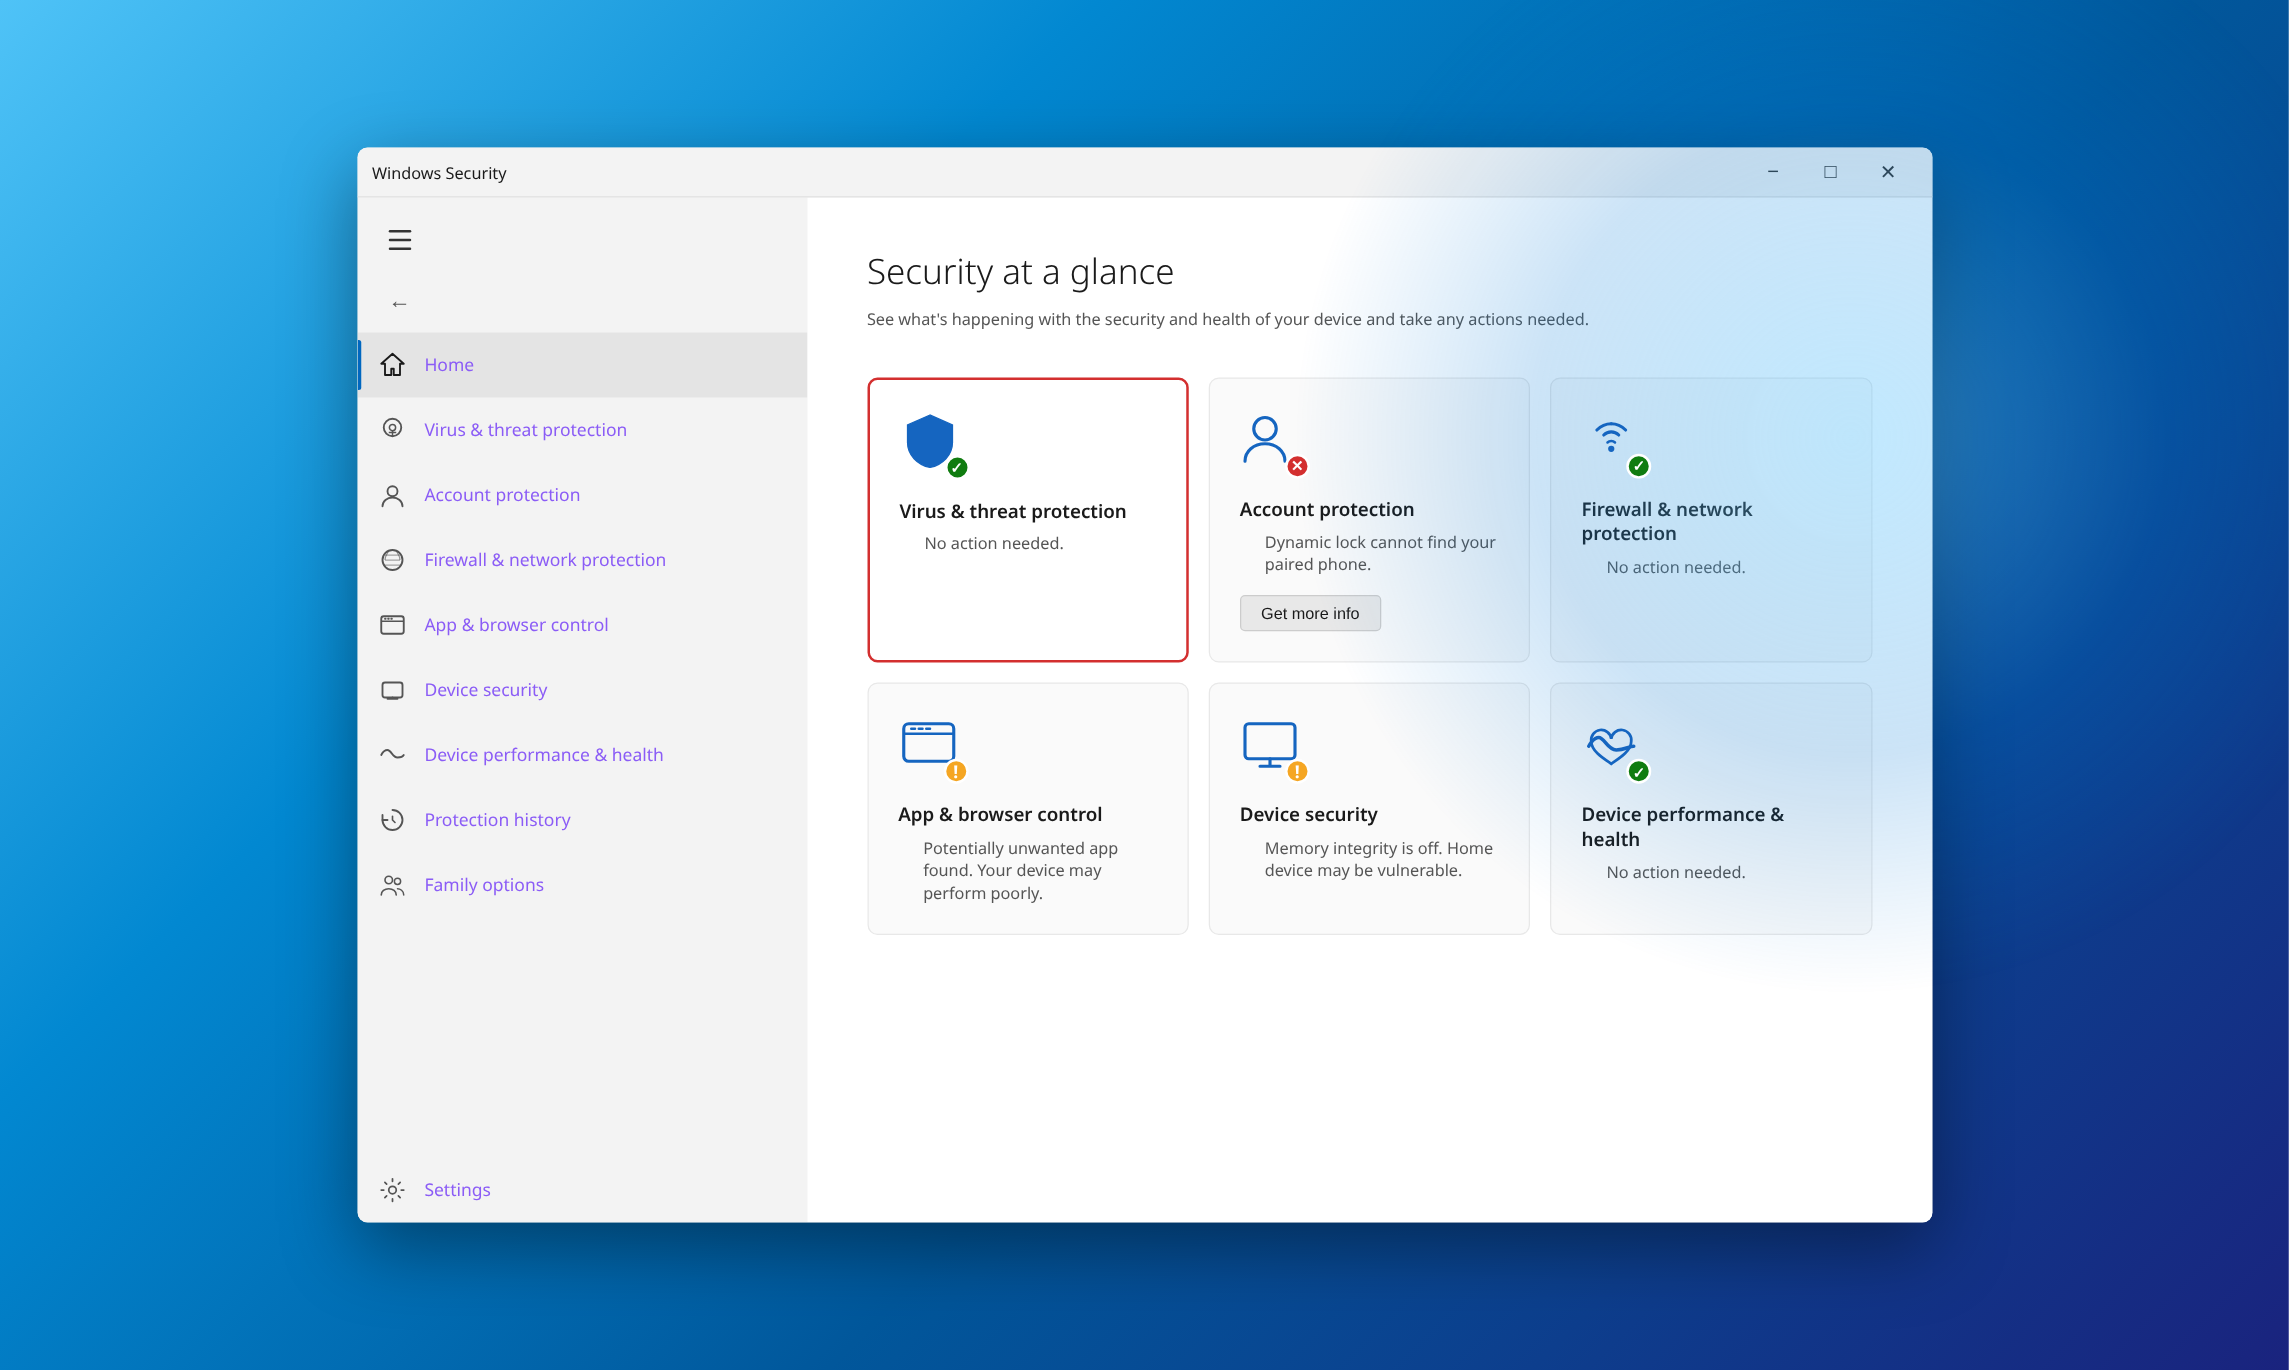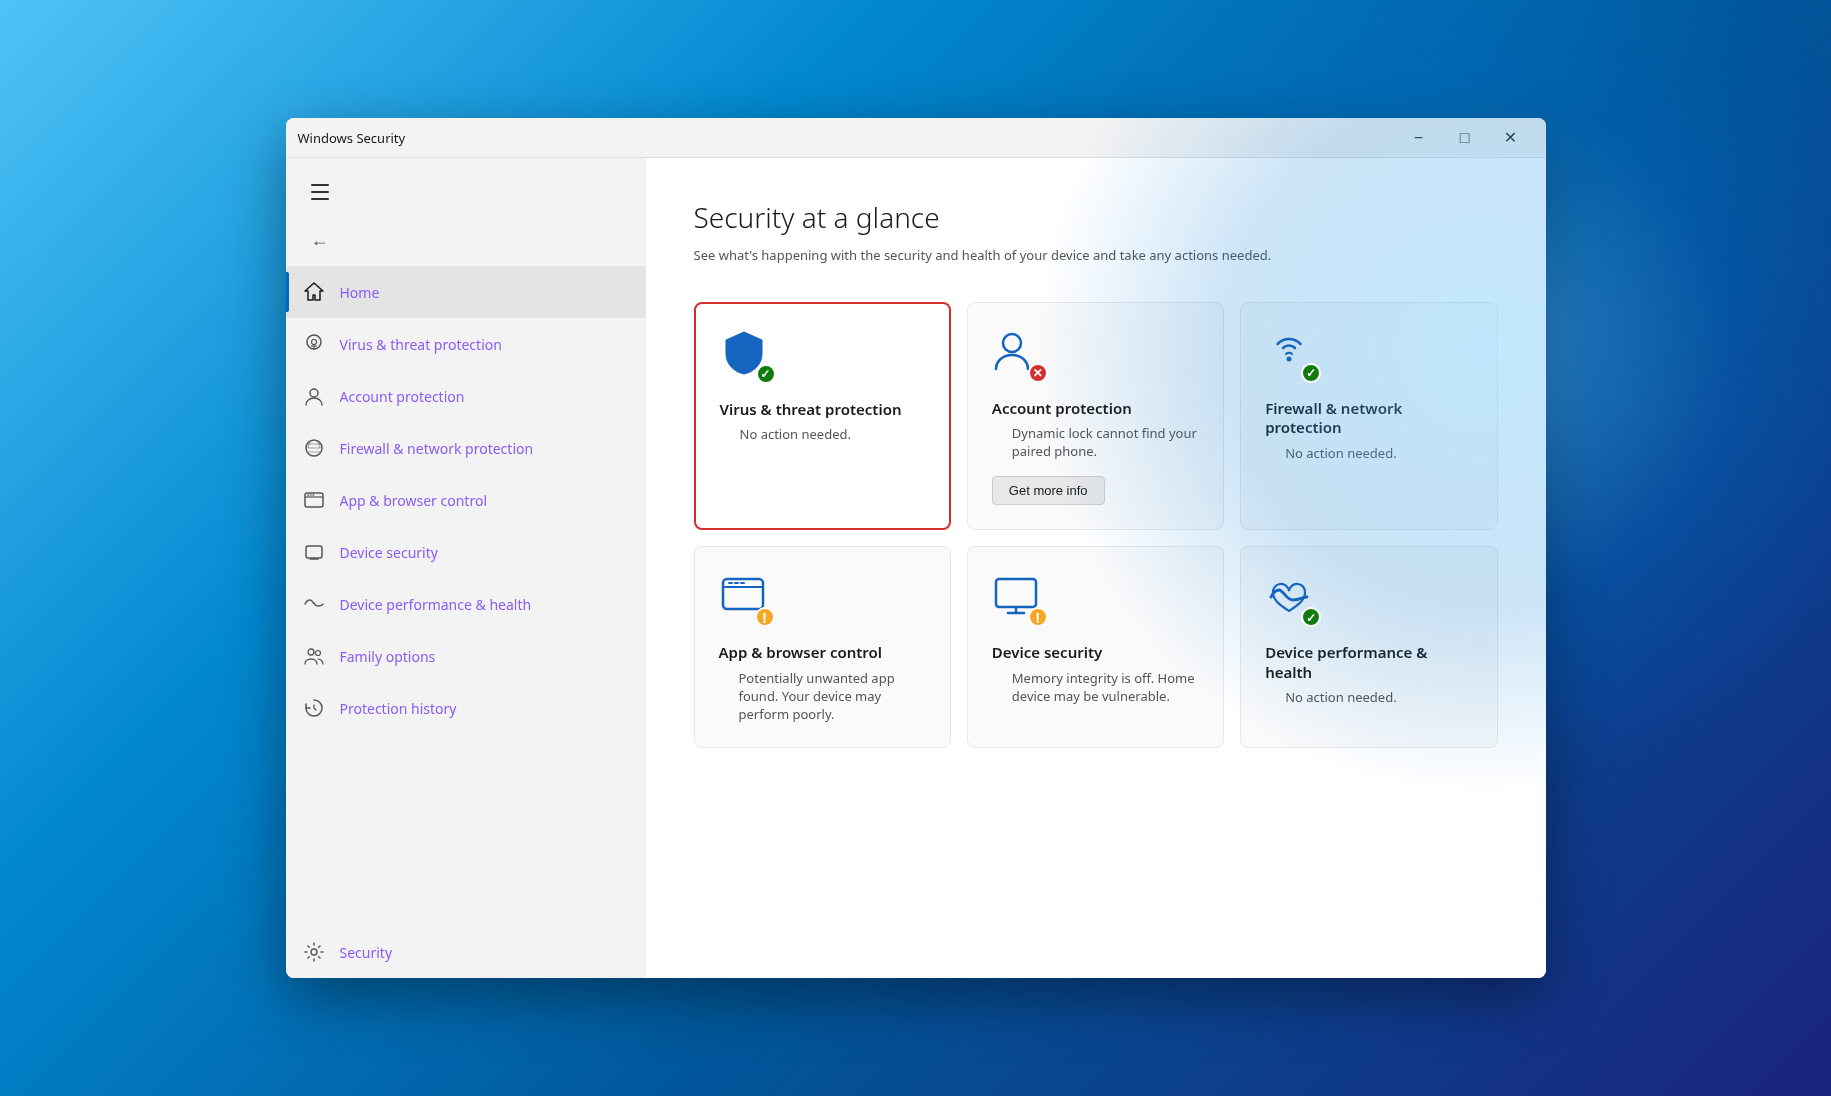--- a/index.html
+++ b/index.html
@@ -381,49 +381,49 @@
           <svg width="22" height="22" viewBox="0 0 22 22" fill="none">
             <path d="M2 11s2-4 5-4 4 6 8 6 5-2 5-2" stroke="#555" stroke-width="1.5" fill="none" stroke-linecap="round"></path>
           </svg>
         </div>
         <span class="nav-label">Device performance &amp; health</span>
       </div>
 
       <div class="nav-item">
         <div class="nav-icon">
           <svg width="22" height="22" viewBox="0 0 22 22" fill="none">
+            <path d="M3 11a8 8 0 108-8" stroke="#555" stroke-width="1.5" fill="none" stroke-linecap="round"></path>
+            <path d="M3 7v4h4" stroke="#555" stroke-width="1.5" fill="none" stroke-linecap="round" stroke-linejoin="round"></path>
+            <path d="M11 8v3l2 2" stroke="#555" stroke-width="1.3" fill="none" stroke-linecap="round"></path>
+          </svg>
+        </div>
+        <span class="nav-label">Protection history</span>
+      </div>
+
+      <div class="nav-item">
+        <div class="nav-icon">
+          <svg width="22" height="22" viewBox="0 0 22 22" fill="none">
             <circle cx="8" cy="7" r="3" stroke="#555" stroke-width="1.3" fill="none"></circle>
             <circle cx="15" cy="8" r="2.5" stroke="#555" stroke-width="1.2" fill="none"></circle>
             <path d="M2 19c0-3 2.7-5 6-5s6 2 6 5" stroke="#555" stroke-width="1.3" fill="none" stroke-linecap="round"></path>
             <path d="M15 14c2 0 5 1.5 5 5" stroke="#555" stroke-width="1.2" fill="none" stroke-linecap="round"></path>
           </svg>
         </div>
         <span class="nav-label">Family options</span>
       </div>
 
-      <div class="nav-item">
-        <div class="nav-icon">
-          <svg width="22" height="22" viewBox="0 0 22 22" fill="none">
-            <path d="M3 11a8 8 0 108-8" stroke="#555" stroke-width="1.5" fill="none" stroke-linecap="round"></path>
-            <path d="M3 7v4h4" stroke="#555" stroke-width="1.5" fill="none" stroke-linecap="round" stroke-linejoin="round"></path>
-            <path d="M11 8v3l2 2" stroke="#555" stroke-width="1.3" fill="none" stroke-linecap="round"></path>
-          </svg>
-        </div>
-        <span class="nav-label">Protection history</span>
-      </div>
-
       <div style="flex:1"></div>
       <div class="nav-item">
         <div class="nav-icon">
           <svg width="22" height="22" viewBox="0 0 22 22" fill="none">
             <circle cx="11" cy="11" r="3" stroke="#555" stroke-width="1.4" fill="none"></circle>
             <path d="M11 2v2M11 18v2M2 11h2M18 11h2M4.9 4.9l1.4 1.4M15.7 15.7l1.4 1.4M4.9 17.1l1.4-1.4M15.7 6.3l1.4-1.4" stroke="#555" stroke-width="1.4" stroke-linecap="round"></path>
           </svg>
         </div>
-        <span class="nav-label">Security</span>
+        <span class="nav-label">Settings</span>
       </div>
     </div>
 
     <div class="main-content">
       <h1 class="page-title">Security at a glance</h1>
       <p class="page-subtitle">See what's happening with the security and health of your device
 and take any actions needed.</p>
 
       <div class="cards-grid">
 

